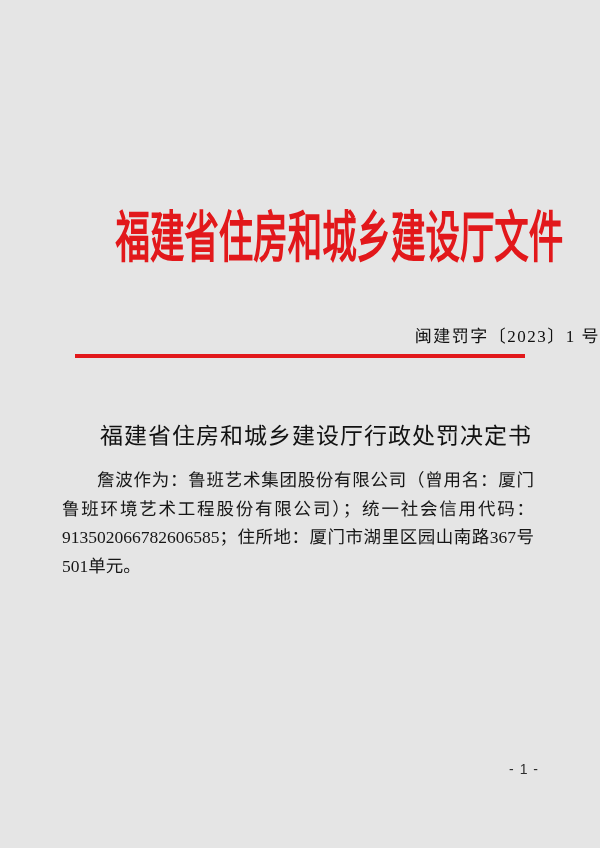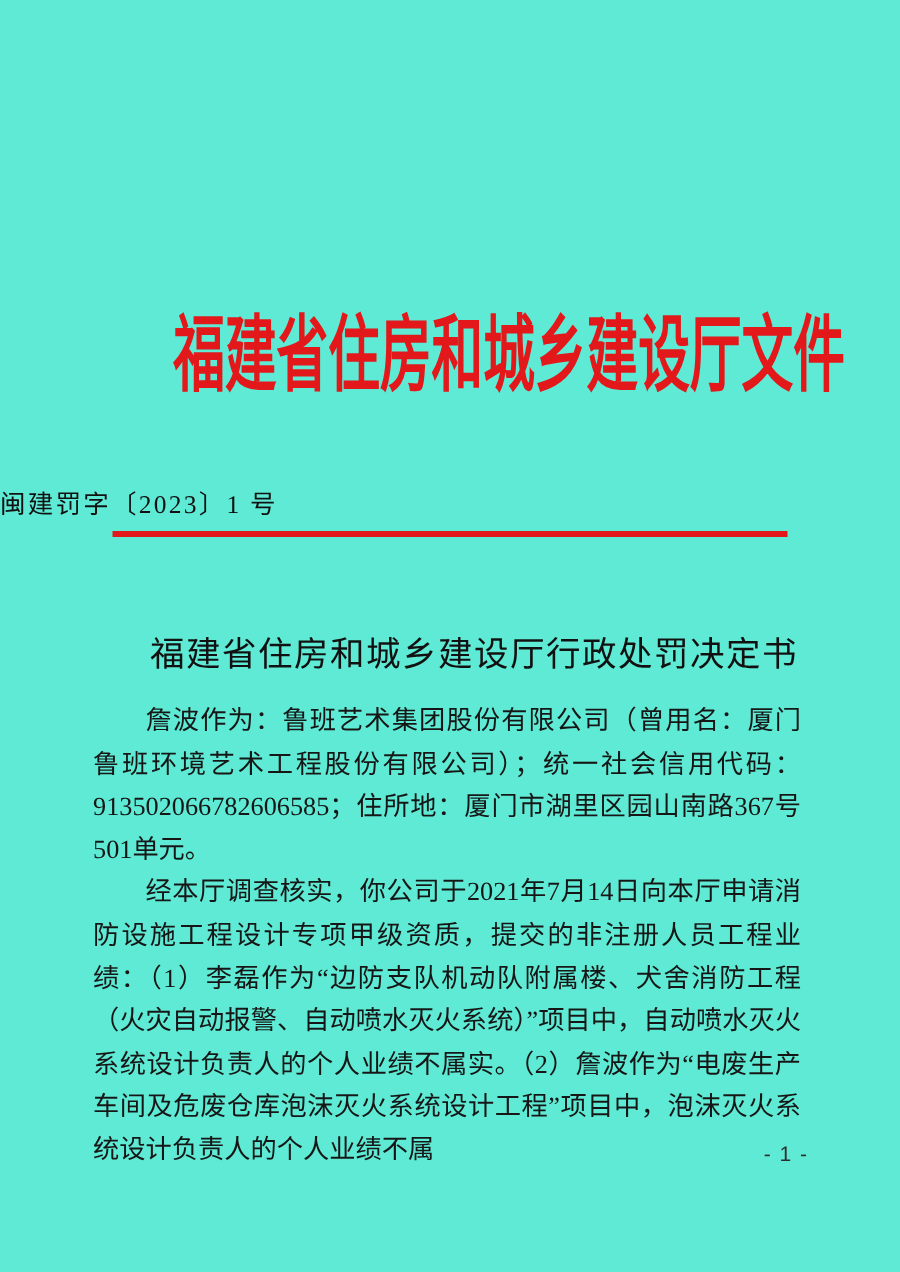--- a/index.html
+++ b/index.html
@@ -4,21 +4,21 @@
 <style>
   html, body {
     margin: 0;
     padding: 0;
     background: #ffffff;
   }
   .page {
     position: relative;
     width: 600px;
     height: 848px;
-    background: #5eead4;
+    background: #e5e5e5;
     overflow: hidden;
     font-family: "Liberation Serif", serif;
     color: #141414;
   }
   .header-title {
     position: absolute;
     top: 209px;
     left: 0;
     width: 600px;
     text-align: center;
@@ -29,21 +29,21 @@
     white-space: nowrap;
     transform: scaleX(0.615);
     transform-origin: 50% 50%;
     font-family: "Liberation Serif", serif;
   }
   .doc-number {
     position: absolute;
     top: 327px;
     left: 0;
     width: 600px;
-    text-align: left;
+    text-align: right;
     font-size: 17px;
     line-height: 20px;
     color: #111111;
     letter-spacing: 1.5px;
   }
   .red-line {
     position: absolute;
     top: 354px;
     left: 75px;
     width: 450px;
@@ -97,18 +97,17 @@
   <div class="header-title">福建省住房和城乡建设厅文件</div>
 
   <div class="doc-number">闽建罚字〔2023〕1 号</div>
 
   <div class="red-line"></div>
 
   <h1 class="doc-title">福建省住房和城乡建设厅行政处罚决定书</h1>
 
   <div class="body-text">
     <p>詹波作为：鲁班艺术集团股份有限公司（曾用名：厦门鲁班环境艺术工程股份有限公司）；统一社会信用代码：913502066782606585；住所地：厦门市湖里区园山南路367号501单元。</p>
-    <p>经本厅调查核实，你公司于2021年7月14日向本厅申请消防设施工程设计专项甲级资质，提交的非注册人员工程业绩：（1）李磊作为“边防支队机动队附属楼、犬舍消防工程（火灾自动报警、自动喷水灭火系统）”项目中，自动喷水灭火系统设计负责人的个人业绩不属实。（2）詹波作为“电废生产车间及危废仓库泡沫灭火系统设计工程”项目中，泡沫灭火系统设计负责人的个人业绩不属</p>
   </div>
 
   <div class="page-num">- 1 -</div>
 
 </div>
 
 </body></html>

